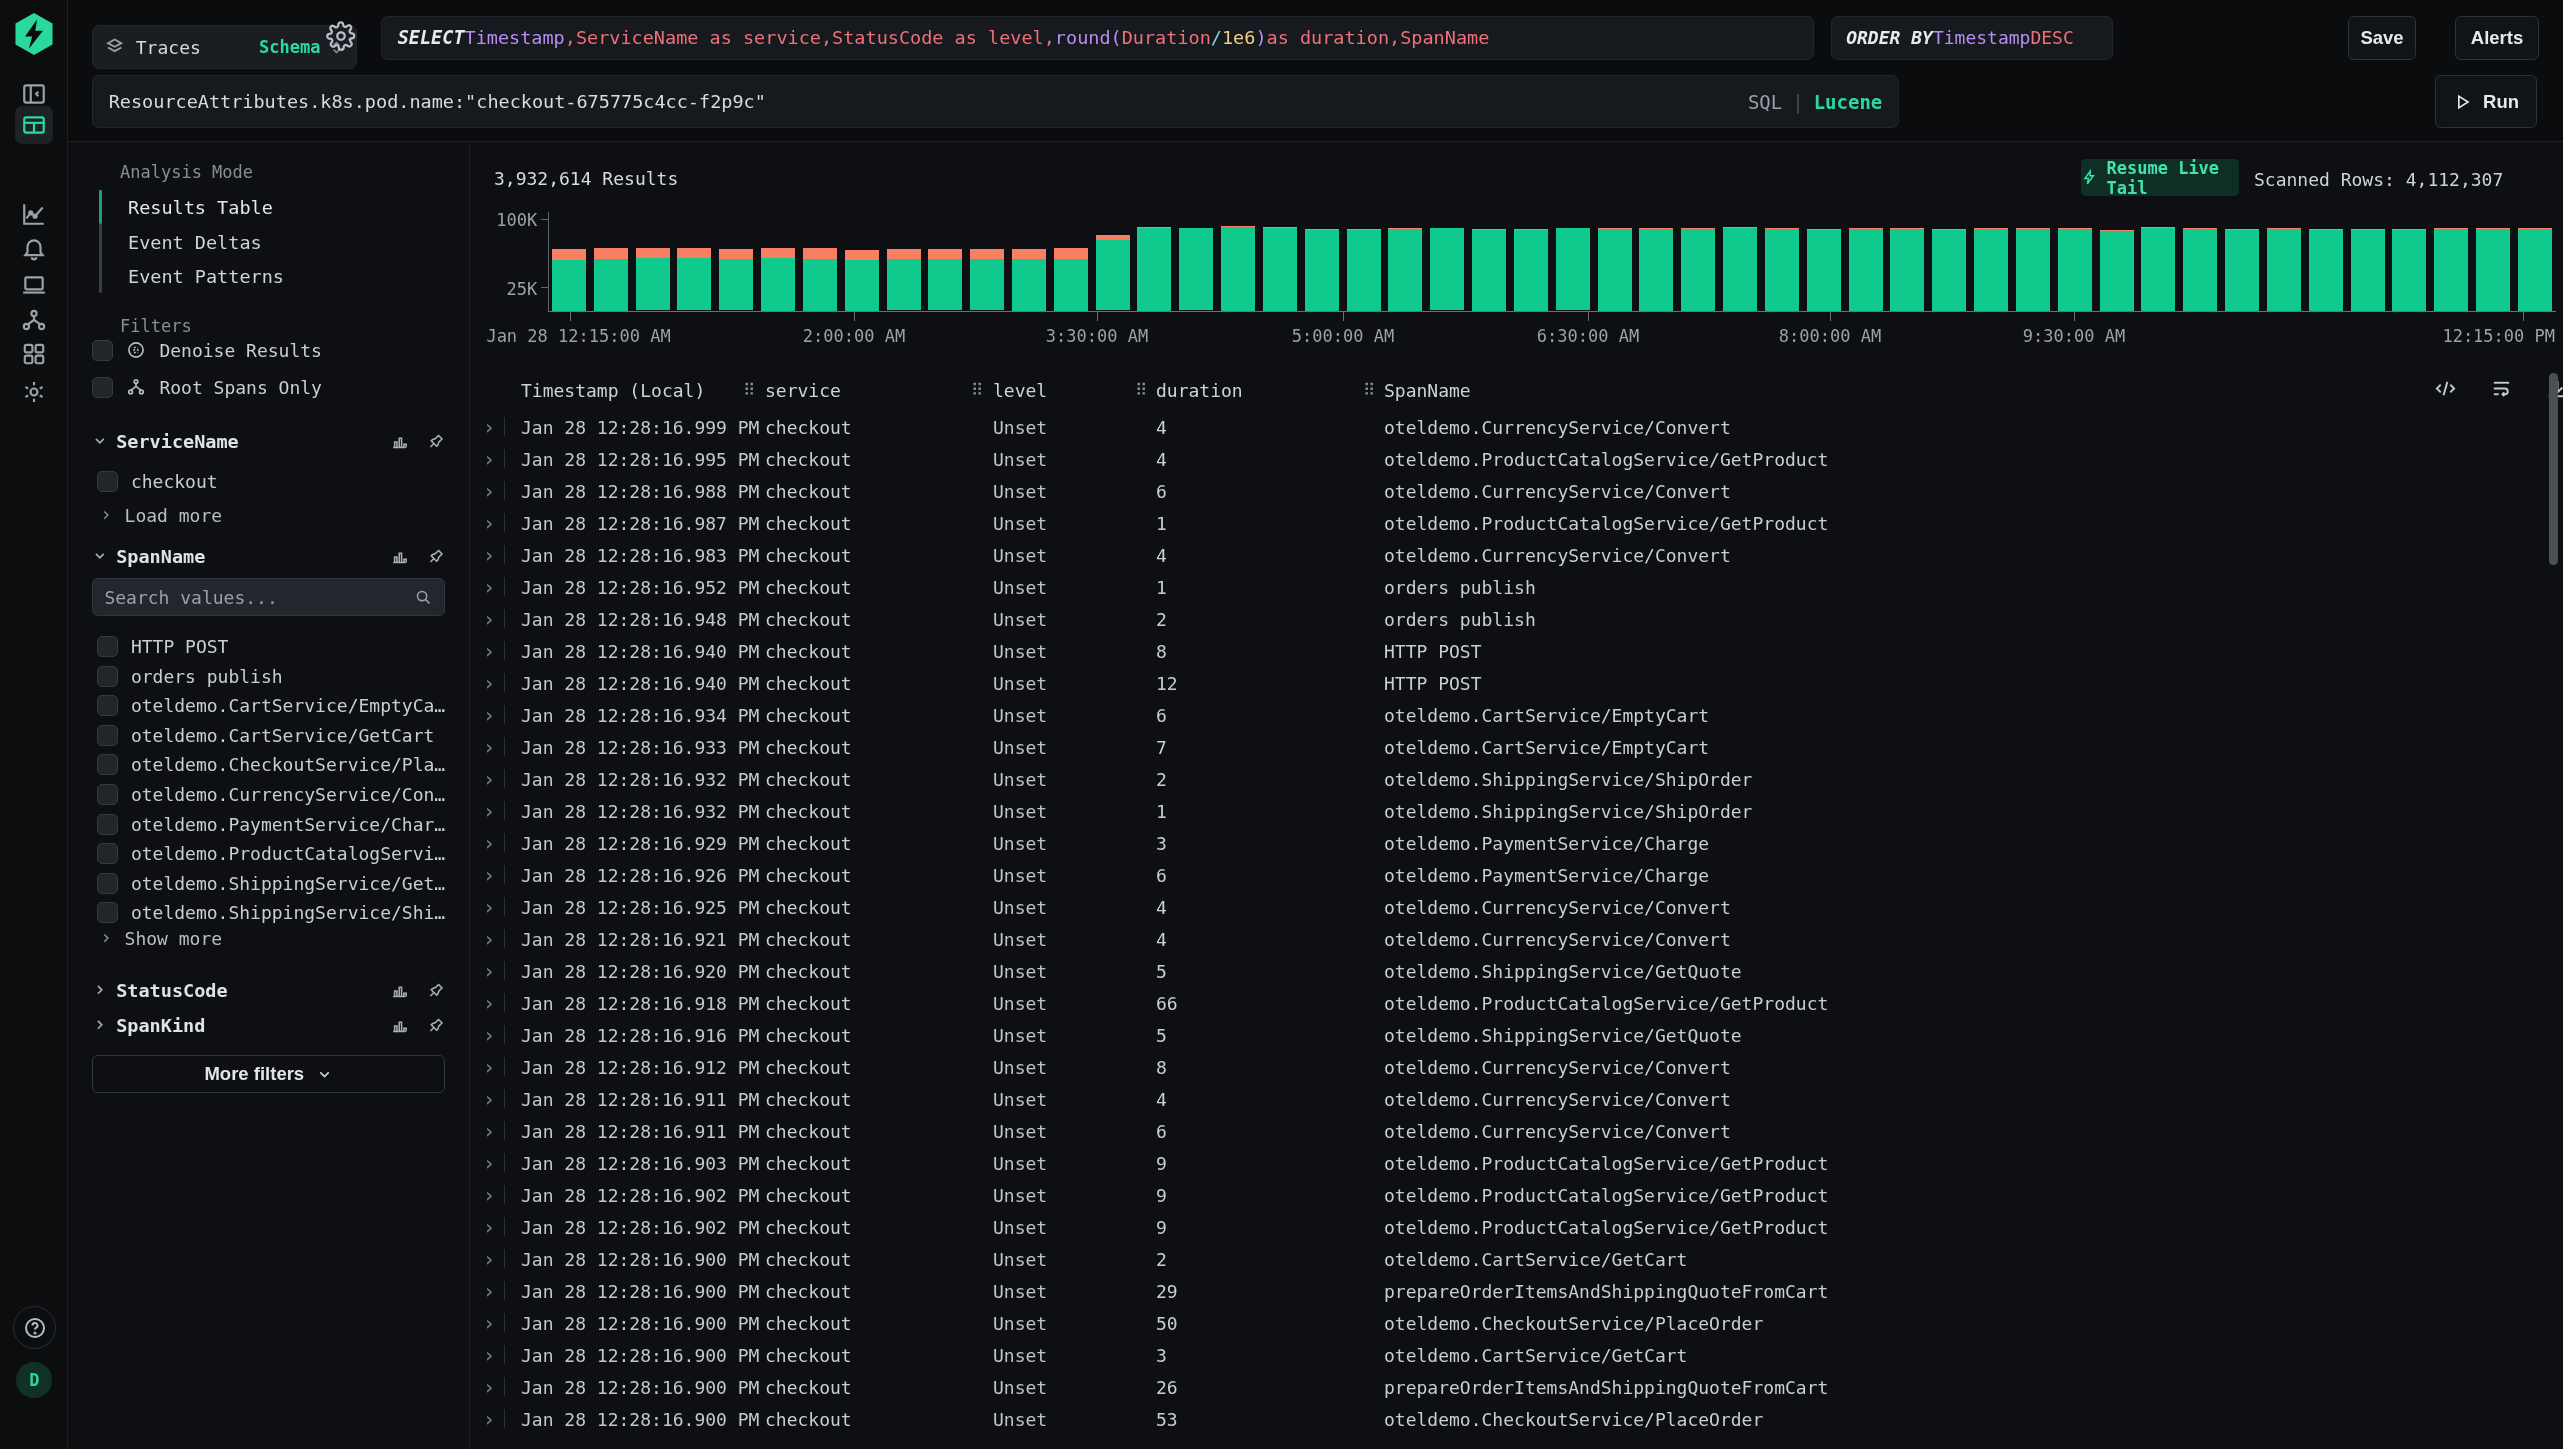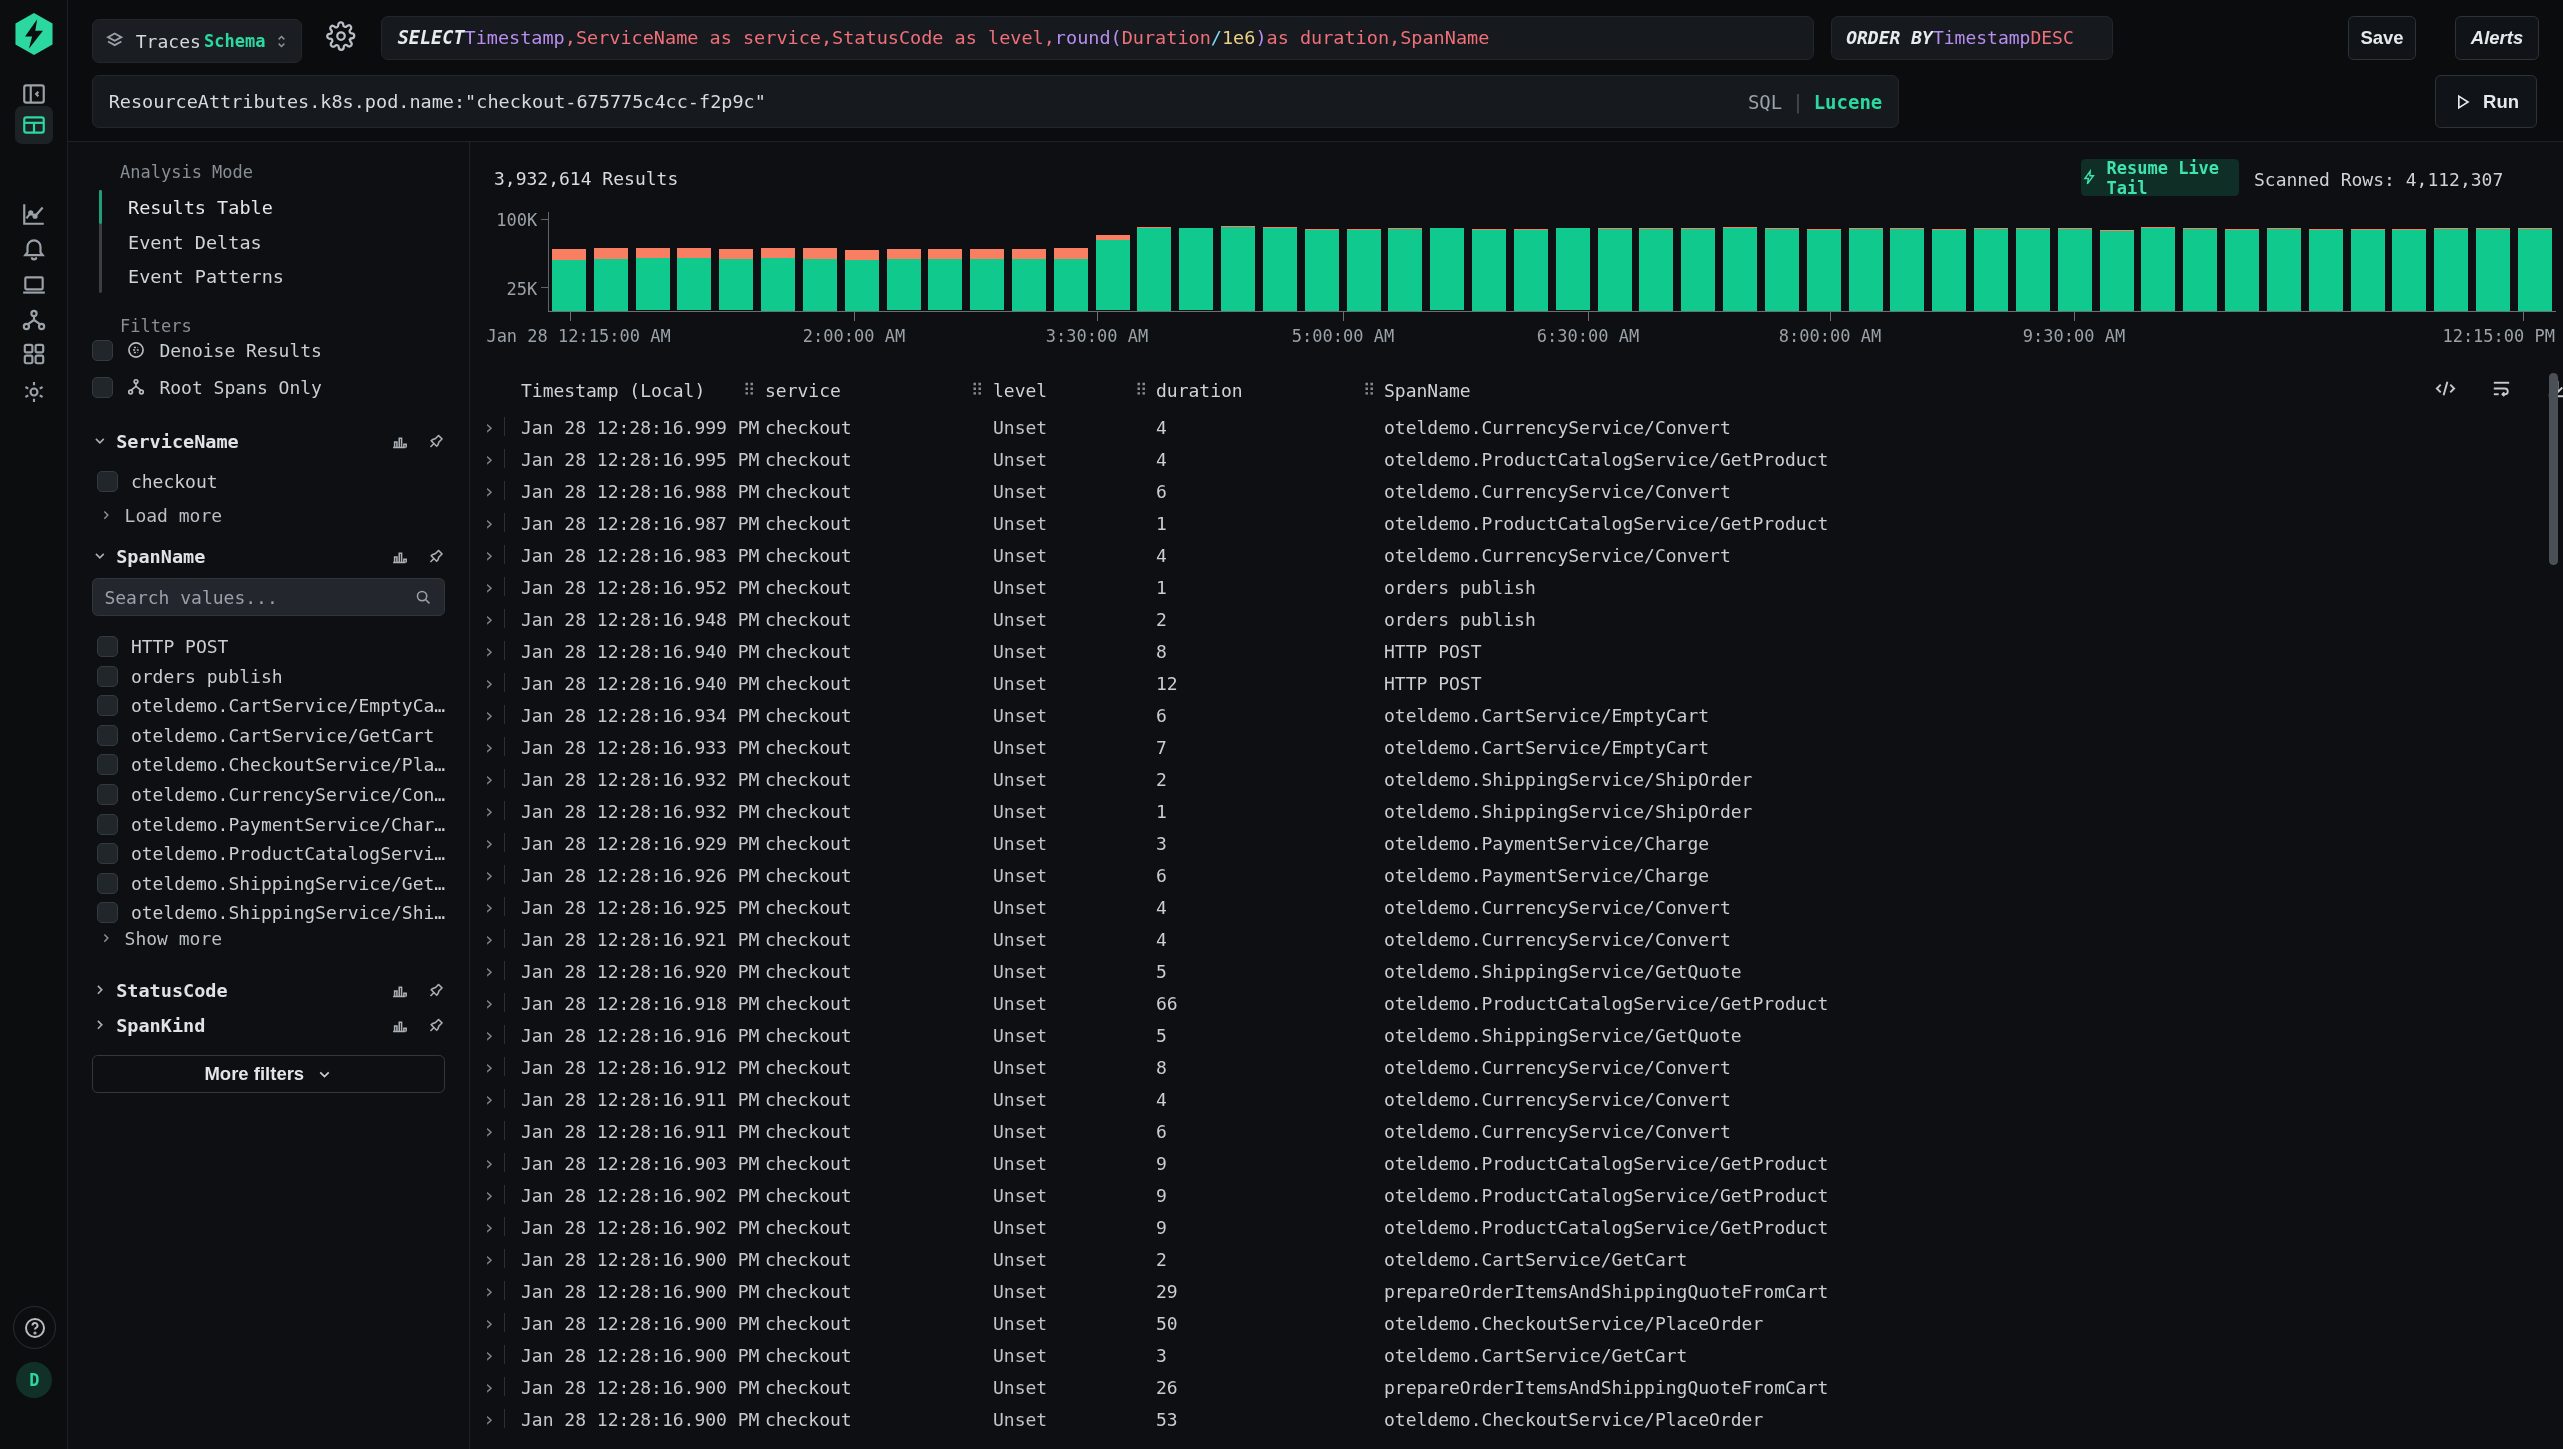--- a/index.html
+++ b/index.html
@@ -20,34 +20,34 @@
   #rail{position:absolute;left:0;top:0;width:68px;height:1450px;background:var(--rail);border-right:1.4px solid #1c2024;}
   .rail-logo{position:absolute;left:11.4px;top:11.4px;width:46px;height:46px;}
   .rail-btn{position:absolute;left:15px;width:38px;height:38px;border-radius:7.1px;display:flex;align-items:center;justify-content:center;color:#9aa1a8;}
   .rail-btn.active{background:#1d2227;color:var(--green);}
   .rail-help{position:absolute;left:13px;width:43px;height:43px;border-radius:50%;border:1.4px solid #2a2f34;display:flex;align-items:center;justify-content:center;color:#b6bcc2;}
   .rail-avatar{position:absolute;left:16.4px;width:36px;height:36px;border-radius:50%;background:#113128;color:var(--green);display:flex;align-items:center;justify-content:center;font-weight:700;font-size:17px;}
 
   
   #topbar{position:absolute;left:68px;top:0;width:2495px;height:142px;background:var(--bg2);border-bottom:1.4px solid #1e2126;}
   .box{position:absolute;background:var(--panel);border:0.7px solid var(--border);border-radius:7.1px;display:flex;align-items:center;}
-  #src-select{left:24px;top:19px;width:210px;height:44px;padding:0 11.4px;background:#1a1e23;}
+  #src-select{left:24px;top:25px;width:265px;height:44px;padding:0 11.4px;background:#1a1e23;}
   #src-select .lbl{margin-left:10px;color:#d5dade;}
   #src-select .schema{margin-left:auto;color:var(--green);font-weight:700;font-size:17px;}
   #gear-top{position:absolute;left:258px;top:21.4px;color:#b9bfc6;}
   #sql-box{left:313px;top:15.7px;width:1433px;height:44px;padding:0 15.7px;white-space:nowrap;overflow:hidden;font-size:18.5px;}
   #order-box{left:1763px;top:15.7px;width:282px;height:44px;padding:0 14.2px;white-space:nowrap;overflow:hidden;font-size:18px;}
   .tok-kw{color:#e8ebee;font-weight:700;font-style:italic;}
   .tok-purple{color:var(--purple);}
   .tok-red{color:var(--red);}
   .tok-cyan{color:var(--cyan);}
   .tok-yellow{color:var(--yellow);}
   .top-btn{position:absolute;top:15.7px;height:44px;background:#101317;border:1.4px solid #2e3338;border-radius:5.7px;color:var(--text-bright);font-weight:700;font-size:18.5px;display:flex;align-items:center;justify-content:center;gap:10px;}
   #save-btn{left:2280px;width:68px;}
-  #alerts-btn{left:2387px;width:84px;font-style:italic;}
+  #alerts-btn{left:2387px;width:84px;}
   #lucene-box{left:24px;top:75px;width:1807px;height:53px;padding:0 15.7px;font-size:18.5px;}
   #lucene-box .query{color:#d7dbdf;white-space:nowrap;overflow:hidden;}
   #lang-toggle{margin-left:auto;display:flex;gap:10px;font-size:19px;align-items:center;}
   #lang-sql{color:#9aa1a8;}
   #lang-div{color:#4a5056;}
   #lang-lucene{color:var(--green);font-weight:700;}
   #date-box{left:1860px;top:75px;width:487px;height:53px;padding:0 17px;gap:13px;color:#d3d7db;font-size:18.5px;}
   #run-btn{left:2367px;top:75px;height:53px;width:102px;}
 
   

